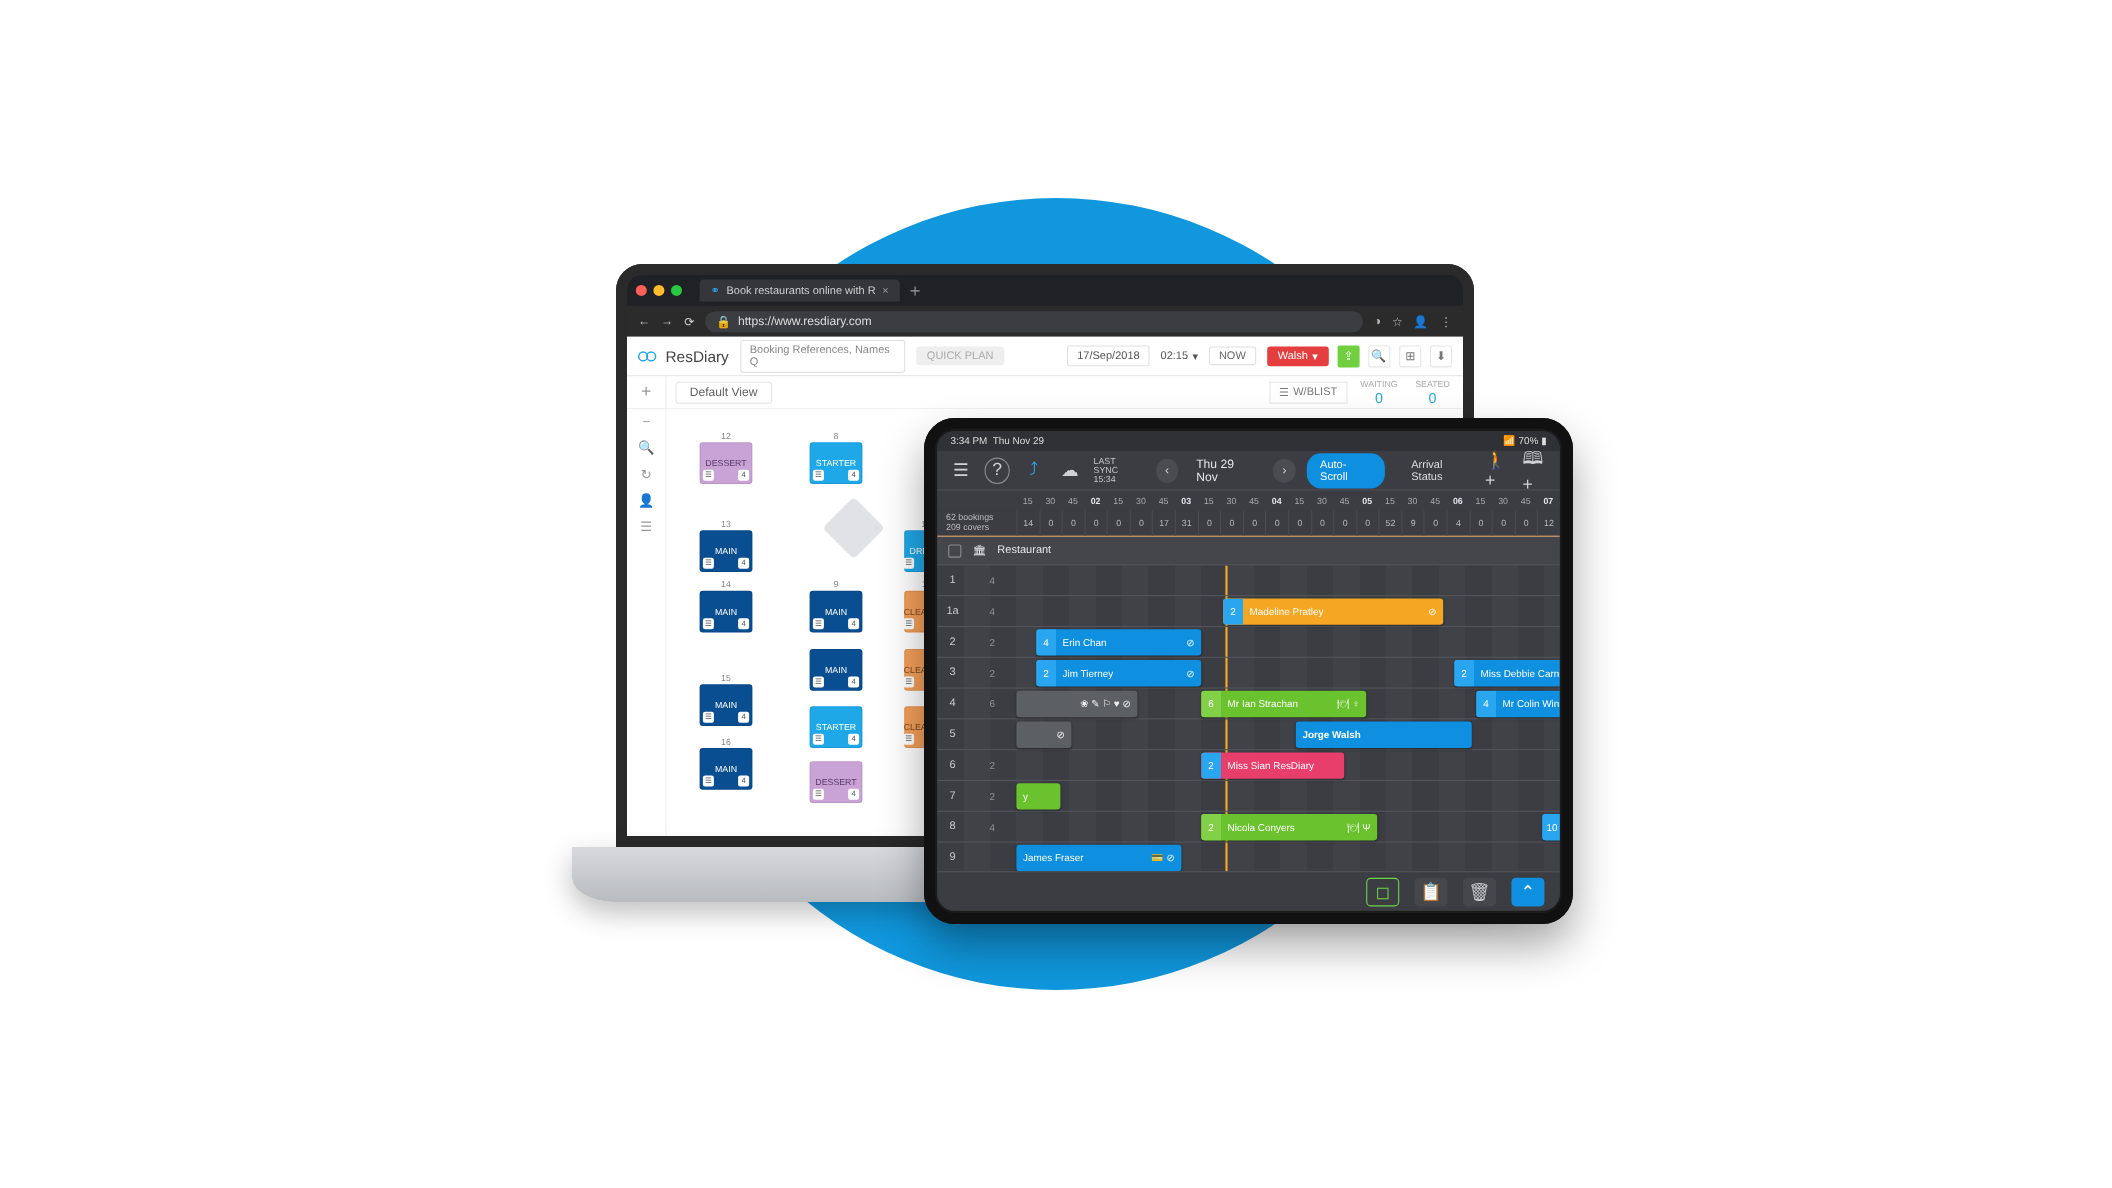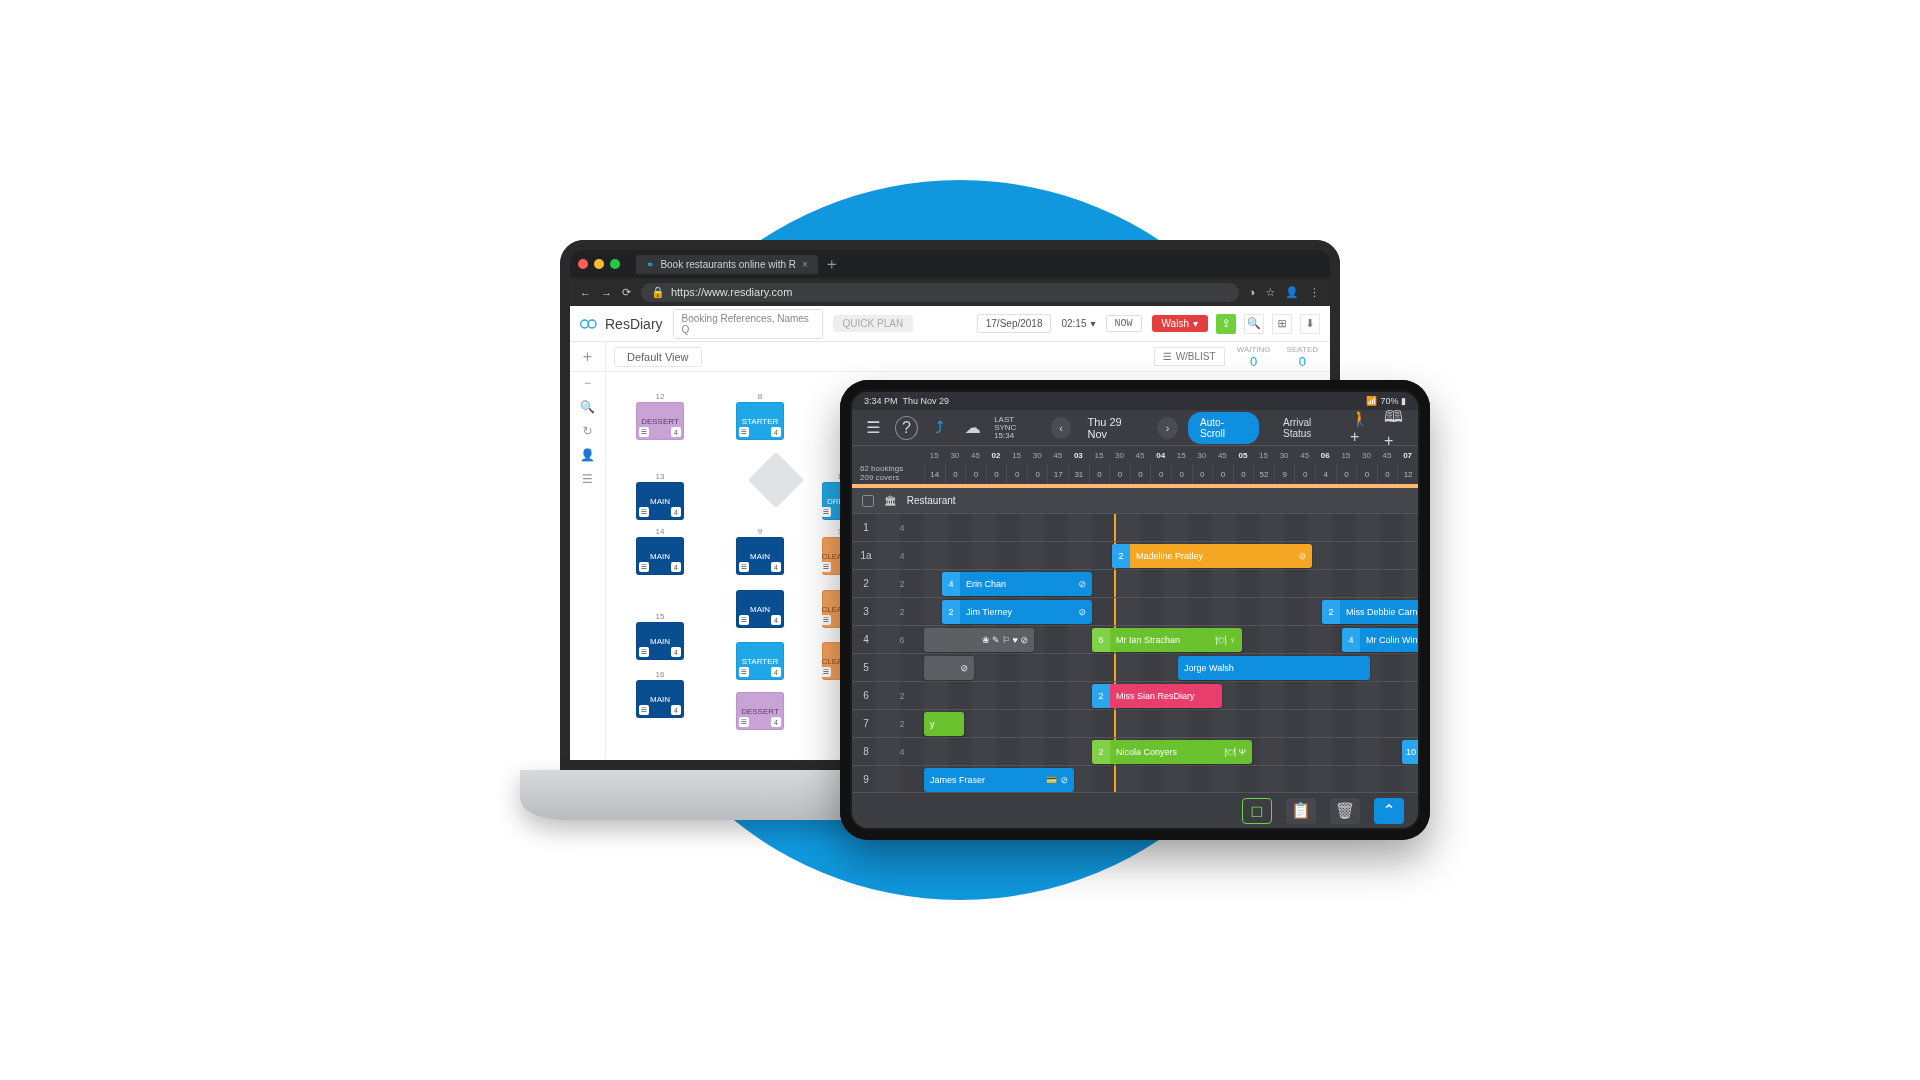--- a/index.html
+++ b/index.html
@@ -21,21 +21,21 @@
 .urlbar { height: 28px; background: #2b2b2b; display: flex; align-items: center; padding: 0 10px; gap: 10px; color: #cfcfcf; font-size: 11px; }
 .urlbar .pill { flex: 1; background: #3c3d40; border-radius: 12px; padding: 3px 10px; color: #ddd; display: flex; align-items: center; gap: 6px; }
 .urlbar .right { margin-left: auto; display: flex; gap: 10px; color: #bbb; }
 .app { flex: 1; background: #fff; display: flex; flex-direction: column; }
 .app-header { height: 36px; border-bottom: 1px solid #e6e6e6; display: flex; align-items: center; padding: 2px 10px; gap: 10px; font-size: 11px; color: #555; }
 .rd-logo { display: flex; align-items: center; gap: 5px; color: #444; font-weight: 500; font-size: 14px; }
 .rd-logo svg { width: 20px; height: 12px; }
 .search { border: 1px solid #e0e0e0; border-radius: 3px; padding: 3px 8px; font-size: 10px; color: #888; width: 150px; }
 .gray-pill { background: #eee; color: #aaa; padding: 3px 10px; border-radius: 3px; font-size: 10px; }
 .date-box { border: 1px solid #e0e0e0; padding: 3px 8px; border-radius: 2px; font-size: 10px; }
-.now-btn { border: 1px solid #e0e0e0; padding: 2px 8px; border-radius: 3px; font-size: 10px; color: #666; text-transform: uppercase; font-family: Liberation Mono, monospace; }
+.now-btn { border: 1px solid #e0e0e0; padding: 2px 8px; border-radius: 3px; font-size: 10px; color: #666; text-transform: uppercase; }
 .time-dd { display: flex; align-items: center; gap: 4px; font-size: 10px; }
 .header-right { margin-left: auto; display: flex; align-items: center; gap: 8px; }
 .book-btn { background: #e53e3e; color: #fff; padding: 3px 10px; border-radius: 3px; font-size: 10px; display: flex; align-items: center; gap: 4px; }
 .green-sq { background: #6fcf3f; width: 20px; height: 20px; border-radius: 2px; display: flex; align-items: center; justify-content: center; color: #fff; font-size: 11px; }
 .icon-sq { width: 20px; height: 20px; border: 1px solid #e6e6e6; border-radius: 2px; display: flex; align-items: center; justify-content: center; color: #777; font-size: 11px; }
 .app-sub { height: 30px; border-bottom: 1px solid #eee; display: flex; align-items: center; }
 .left-rail { width: 36px; border-right: 1px solid #eee; display: flex; flex-direction: column; align-items: center; padding-top: 4px; gap: 10px; color: #999; font-size: 12px; }
 .view-tab { border: 1px solid #e6e6e6; border-radius: 3px; padding: 3px 12px; font-size: 11px; color: #626262; margin-left: 8px; }
 .wblist { margin-left: auto; border: 1px solid #e6e6e6; padding: 3px 8px; font-size: 10px; color: #777; display: flex; gap: 4px; align-items: center; margin-right: 12px; }
 .stats { display: flex; gap: 16px; margin-right: 12px; text-align: center; }
@@ -61,21 +61,21 @@
 .tb-sync { display: flex; flex-direction: column; font-size: 8px; line-height: 1; color: #c4c6c9; }
 .tb-date-nav { display: flex; align-items: center; gap: 6px; margin-left: 4px; }
 .tb-date { font-size: 11px; color: #e4e6e9; padding: 0 10px; }
 .chev { width: 22px; height: 22px; border-radius: 50%; background: #4a4c51; display: flex; align-items: center; justify-content: center; color: #d4d6d9; font-size: 11px; }
 .auto-scroll { background: #0e8fe0; color: #fff; padding: 5px 12px; border-radius: 13px; font-size: 10px; font-weight: 500; }
 .arrival { font-size: 10px; color: #dcdde0; margin-left: 14px; }
 .tb-right { margin-left: auto; display: flex; gap: 10px; align-items: center; }
 .time-scale { display: flex; height: 18px; background: #3b3d42; font-size: 8px; color: #a9abae; align-items: center; padding-left: 72px; }
 .time-scale span { flex: 1; text-align: center; }
 .hour { color: #e6e7e9; font-weight: 600; }
-.count-row { display: flex; height: 24px; background: #3b3d42; border-bottom: 4px solid #fdba74; font-size: 8px; color: #b9bbbe; align-items: center; }
+.count-row { display: flex; height: 24px; background: #3b3d42; border-bottom: 1px solid #fdba74; font-size: 8px; color: #b9bbbe; align-items: center; }
 .count-label { width: 72px; padding-left: 8px; line-height: 1.1; }
 .count-row .cell { flex: 1; text-align: center; border-left: 1px solid #494b50; height: 100%; display: flex; align-items: center; justify-content: center; }
 .section-head { height: 26px; display: flex; align-items: center; padding-left: 10px; gap: 10px; font-size: 10px; color: #e6e7e9; background: #44464b; border-bottom: 1px solid #53555a; }
 .section-head .chk { width: 12px; height: 12px; border: 1px solid #8a8c90; border-radius: 2px; }
 .grid-body { flex: 1; position: relative; overflow: hidden; }
 .grid-bg { position: absolute; inset: 0; background: repeating-linear-gradient(90deg, #3b3d42 0, #3b3d42 24px, #404247 24px, #404247 48px); }
 .now-line { position: absolute; top: 0; bottom: 0; width: 2px; background: #f5a623; left: 262px; }
 .grow { position: absolute; left: 0; right: 0; height: 28px; border-bottom: 1px solid #53555a; display: flex; align-items: center; }
 .grow .rownum { width: 28px; text-align: center; font-size: 10px; color: #c9cbce; }
 .grow .cap { width: 44px; text-align: center; font-size: 9px; color: #8f9195; }
@@ -469,21 +469,21 @@
             <div class="ic">🍽 ♀</div>
           </div>
           <div class="booking bk-blue" style="top: 114px; left: 490px; width: 100px;">
             <div class="p">4</div>
             <div class="nm">Mr Colin Winnin</div>
           </div>
           <div class="booking bk-gray" style="top: 142px; left: 72px; width: 50px;">
             <div class="nm"></div>
             <div class="ic">⊘</div>
           </div>
-          <div class="booking bk-blue" style="top: 142px; left: 326px; width: 192px;">
+          <div class="booking bk-blue" style="top: 142px; left: 326px; width: 160px; font-weight: bold;">
             <div class="nm">Jorge Walsh</div>
           </div>
           <div class="booking bk-pink" style="top: 170px; left: 240px; width: 130px;">
             <div class="p">2</div>
             <div class="nm">Miss Sian ResDiary</div>
           </div>
           <div class="booking bk-green" style="top: 198px; left: 72px; width: 40px;">
             <div class="nm">y</div>
           </div>
           <div class="booking bk-green" style="top: 226px; left: 240px; width: 160px;">

